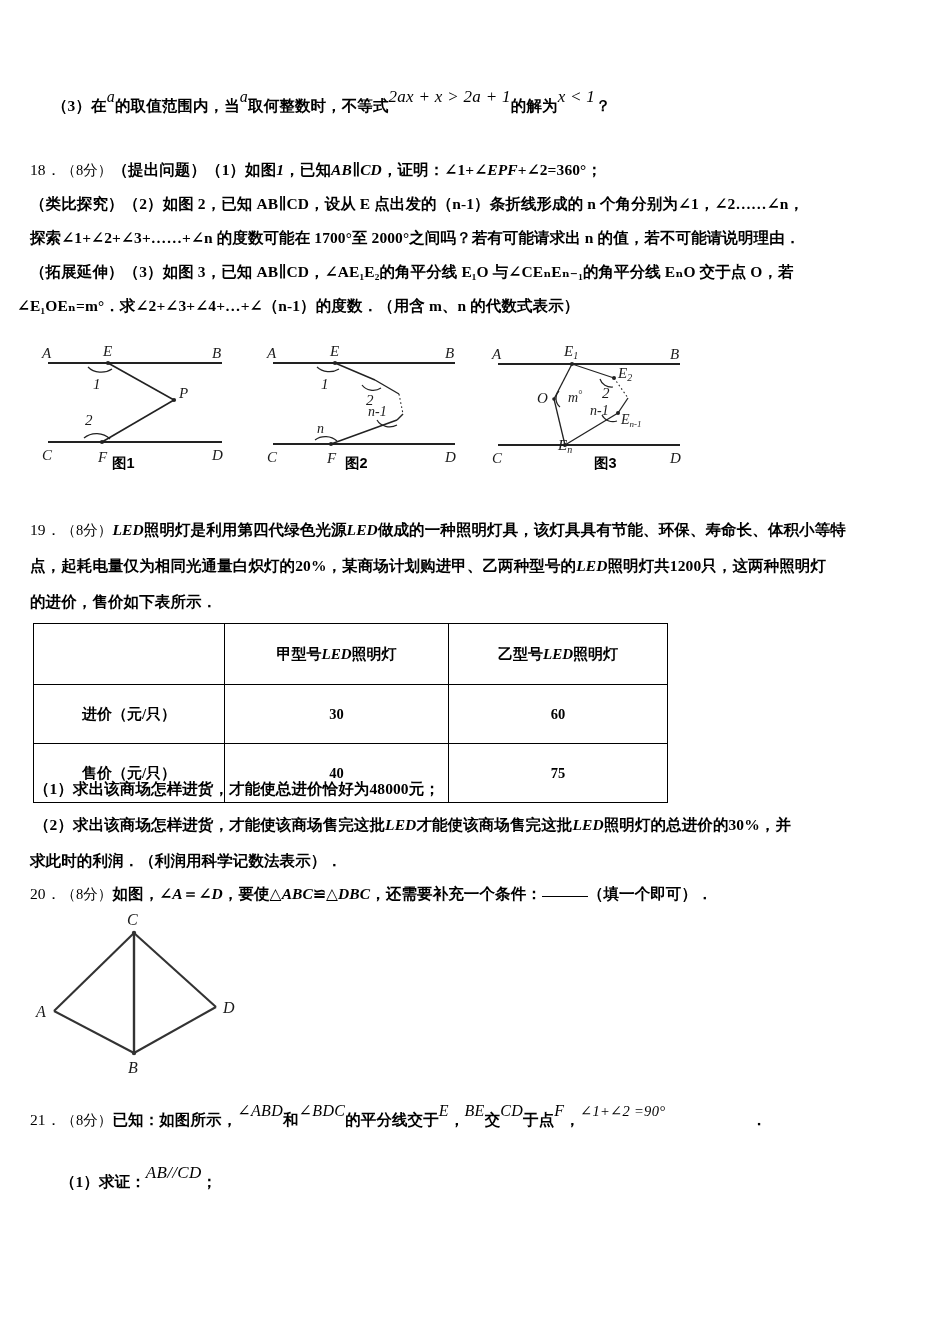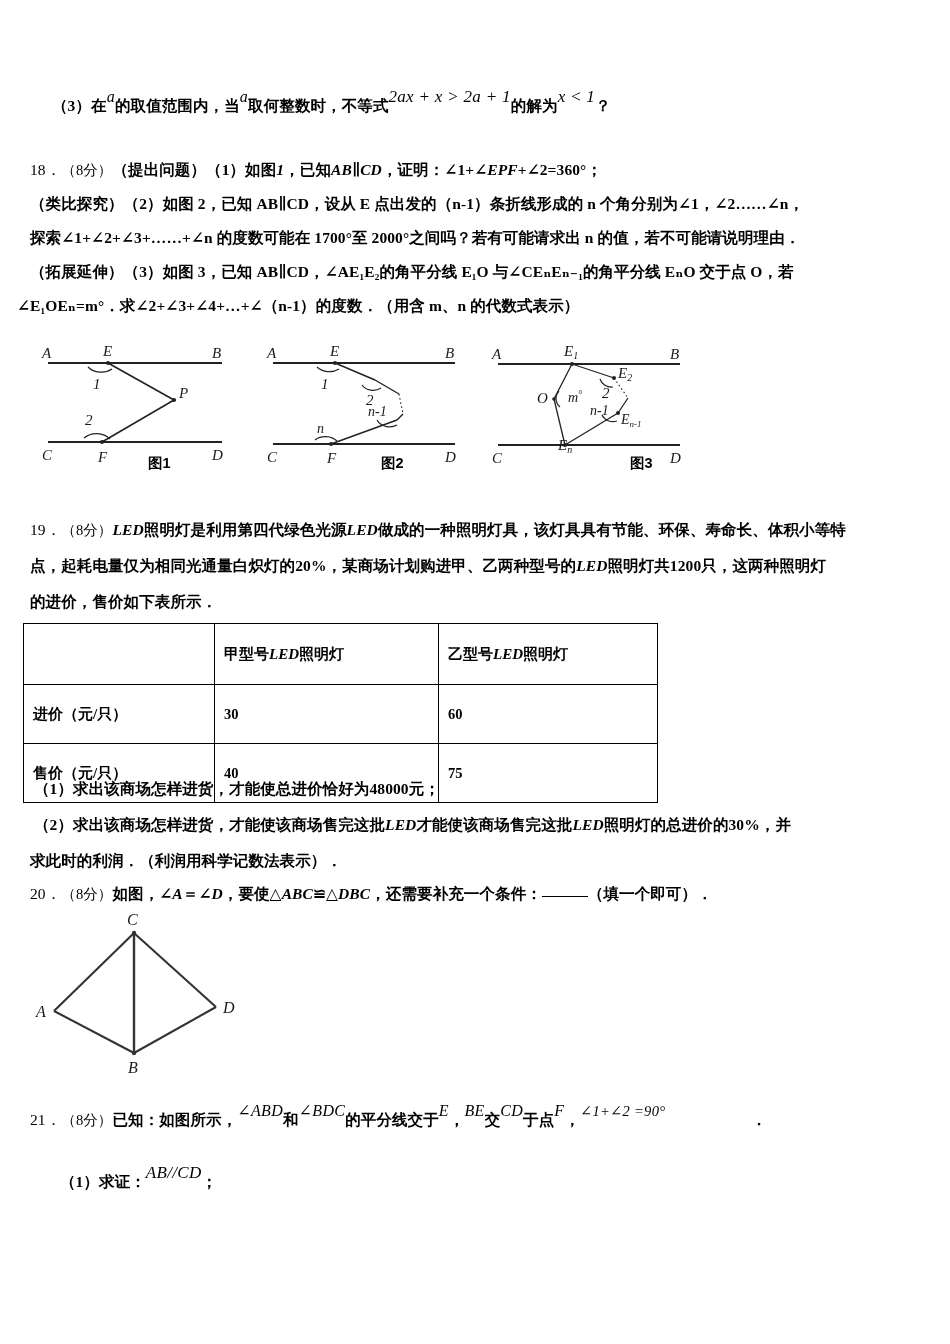--- a/index.html
+++ b/index.html
@@ -14,20 +14,21 @@
     position: relative;
     font-family: "Liberation Serif", "DejaVu Serif", serif;
     color: #000000;
     overflow: hidden;
   }
   .page {
     position: relative;
     width: 950px;
     height: 988px;
     background: #ffffff;
+    text-align: center;
   }
 
   
   .ln {
     position: absolute;
     font-size: 15.5px;
     line-height: 20px;
     white-space: nowrap;
     letter-spacing: 0.1px;
     font-weight: 700;
@@ -66,21 +67,20 @@
   }
 
   
   .figwrap { position: absolute; }
   .figlabel {
     position: absolute;
     font-size: 14.5px;
     font-weight: 700;
     font-family: "Liberation Sans", sans-serif;
     white-space: nowrap;
-    margin-left: 36px;
   }
   svg { display: block; overflow: visible; }
   svg text {
     font-family: "Liberation Serif", "DejaVu Serif", serif;
     font-style: italic;
     fill: #1a1a1a;
   }
 
   
   .tbl {
@@ -211,21 +211,21 @@
   <div class="ln" style="left:30px; top:520px;">
     <span class="qnum">19．</span><span class="score">（8分）</span><span class="bi">LED</span><span>照明灯是利用第四代绿色光源</span><span class="bi">LED</span><span>做成的一种照明灯具，该灯具具有节能、环保、寿命长、体积小等特</span>
   </div>
 
   <div class="ln" style="left:30px; top:556px;">
     <span>点，起耗电量仅为相同光通量白炽灯的</span><span>20%</span><span>，某商场计划购进甲、乙两种型号的</span><span class="bi">LED</span><span>照明灯共</span><span>1200</span><span>只，这两种照明灯</span>
   </div>
 
   <div class="ln" style="left:30px; top:592px;">的进价，售价如下表所示．</div>
 
-  <table class="tbl" style="left:23px; top:623px;">
+  <table class="tbl" style="left:33px; top:623px;">
     <tbody>
       <tr>
         <td class="c1 hdr"></td>
         <td class="c2 hdr"><span>甲型号</span><span class="it">LED</span><span>照明灯</span></td>
         <td class="c3 hdr"><span>乙型号</span><span class="it">LED</span><span>照明灯</span></td>
       </tr>
       <tr>
         <td class="c1">进价（元/只）</td>
         <td class="c2 num">30</td>
         <td class="c3 num">60</td>

